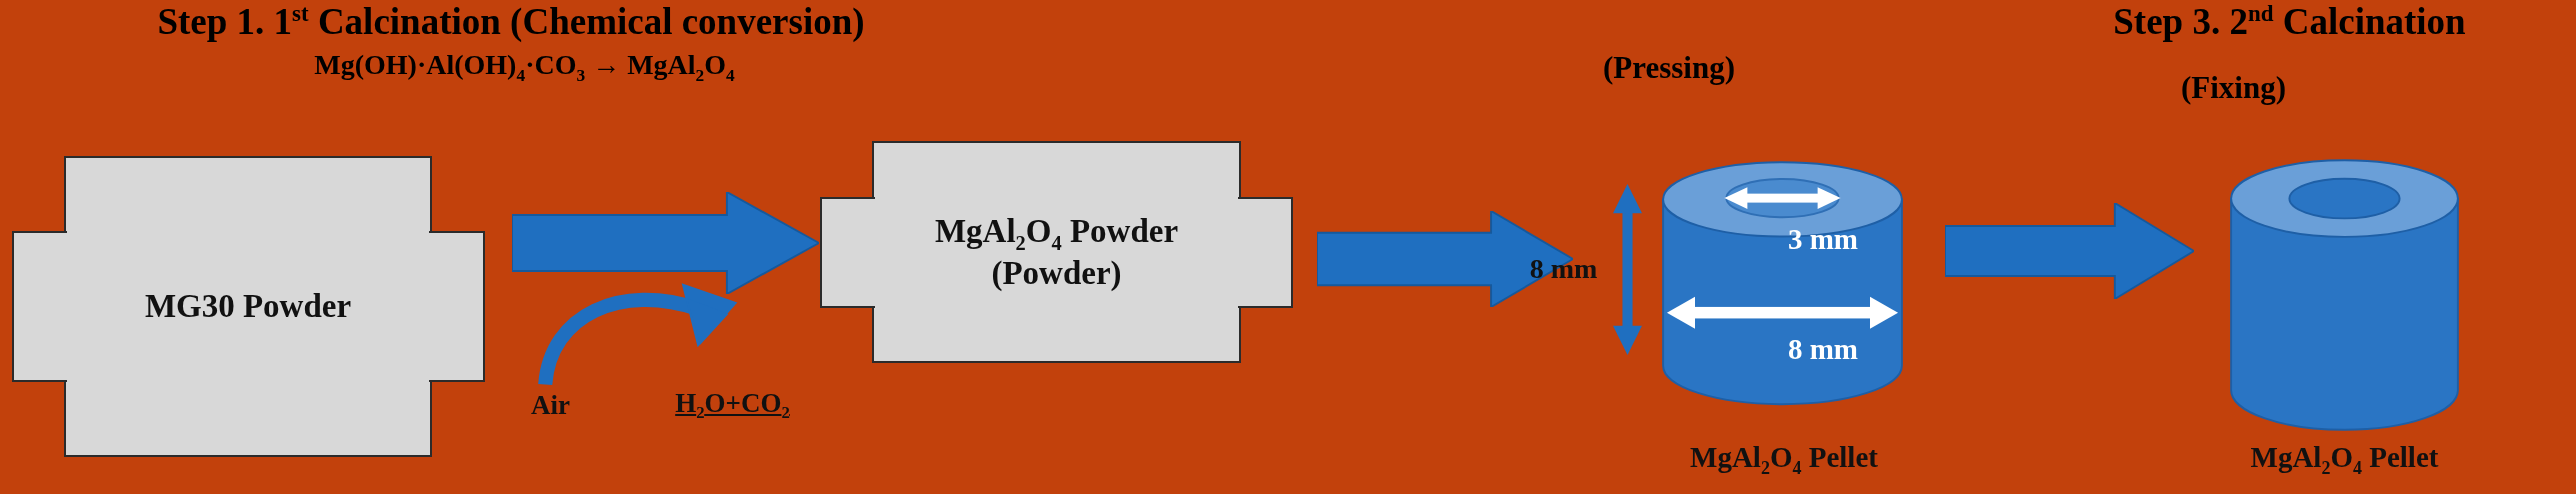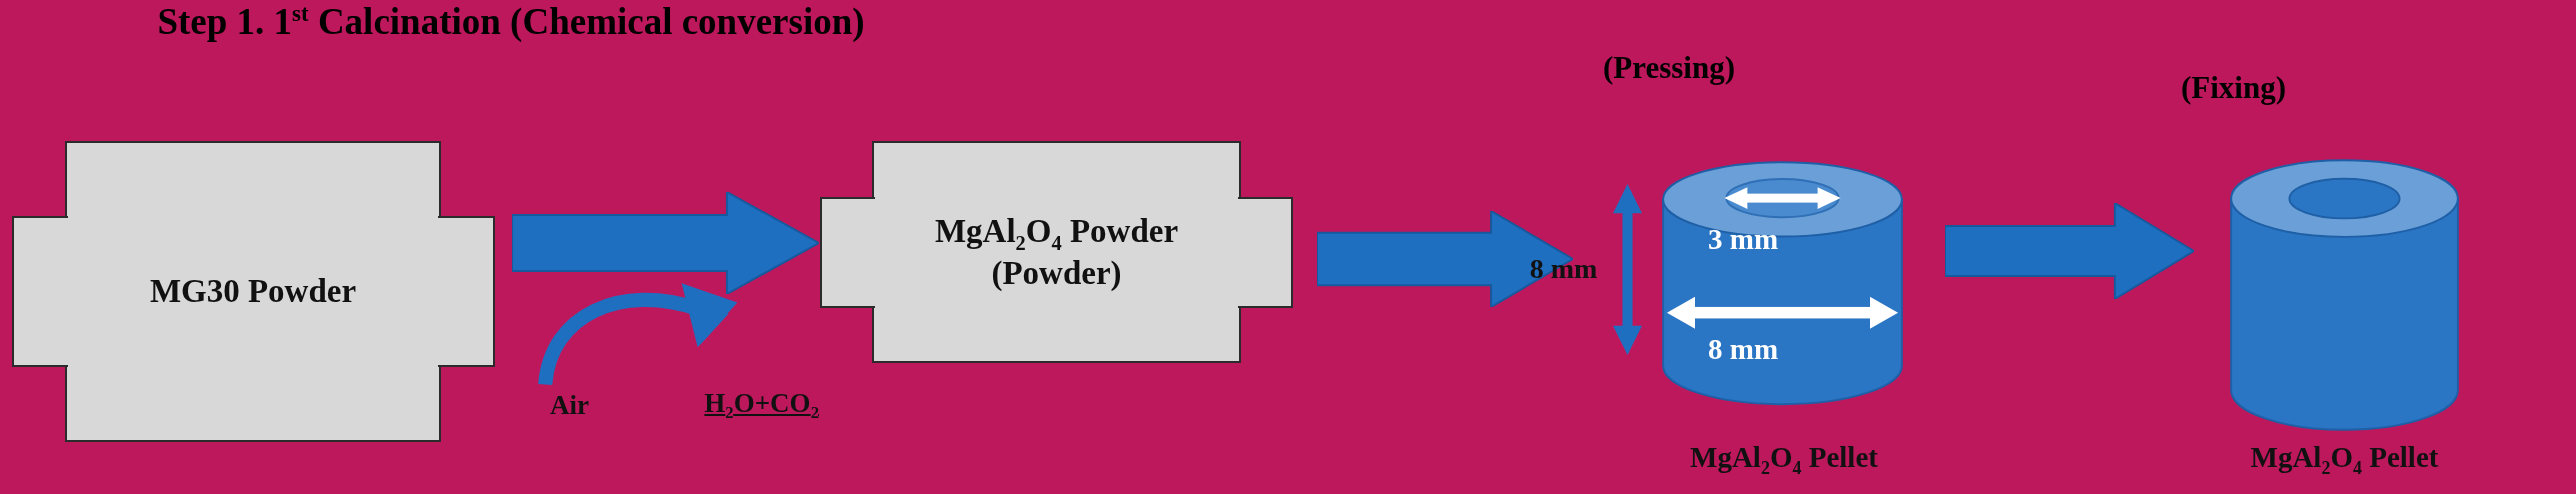--- a/index.html
+++ b/index.html
@@ -7,21 +7,21 @@
     padding: 0;
     background: #ffffff;
   }
   body {
     font-family: "Liberation Serif", "DejaVu Serif", serif;
   }
   #canvas {
     position: relative;
     width: 2576px;
     height: 494px;
-    background: #be185d;
+    background: #c2410c;
     overflow: hidden;
   }
   .abs { position: absolute; }
 
   
   .step-title {
     font-weight: bold;
     font-size: 37px;
     color: #000000;
     white-space: nowrap;
@@ -113,35 +113,35 @@
   
   .curve-arrow { position: absolute; }
   .curve-arrow svg { display: block; width: 100%; height: 100%; }
 
   .small-lbl {
     position: absolute;
     font-weight: bold;
     font-size: 27px;
     color: #111111;
     white-space: nowrap;
-    text-align: right;
+    text-align: center;
     line-height: 1;
   }
 
   
   .pellet { position: absolute; }
   .pellet svg { display: block; width: 100%; height: 100%; }
 
   .dim-lbl-white {
     position: absolute;
     font-weight: bold;
     font-size: 29px;
     color: #ffffff;
     white-space: nowrap;
-    text-align: left;
+    text-align: right;
     line-height: 1;
   }
   .dim-lbl-black {
     position: absolute;
     font-weight: bold;
     font-size: 28px;
     color: #111111;
     white-space: nowrap;
     text-align: center;
     line-height: 1;
@@ -160,22 +160,25 @@
 </style>
 </head>
 <body>
 
 <div id="canvas">
 
   <div class="abs step-title" style="left:38px; top:2.6px; width:946px;">
     <span>Step 1. 1</span><sup>st</sup><span> Calcination (Chemical conversion)</span>
   </div>
 
-
-  <div class="cross-box" style="left:11.5px; top:141px; width:473px; height:301px;padding-left:10px;">
+  <div class="abs eq" style="left:211px; top:51px; width:627px;">
+    <span>Mg(OH)·Al(OH)</span><sub>4</sub><span>·CO</span><sub>3</sub><span>&nbsp;→&nbsp;MgAl</span><sub>2</sub><span>O</span><sub>4</sub>
+  </div>
+
+  <div class="cross-box" style="left:11.5px; top:156px; width:473px; height:301px;">
     <div class="plate plate-v"></div>
     <div class="plate plate-h"></div>
     <div class="mask mask-top"></div>
     <div class="mask mask-bot"></div>
     <div class="label">
       <div>MG30 Powder</div>
     </div>
   </div>
 
   <div class="block-arrow" style="left:512px; top:192px; width:307px; height:102px;">
@@ -267,20 +270,23 @@
   <div class="caption" style="left:1637px; top:443px; width:294px;">
     MgAl<sub>2</sub>O<sub>4</sub> Pellet
   </div>
 
   <div class="block-arrow" style="left:1945px; top:203px; width:249px; height:96px;">
     <svg viewBox="0 0 390 150" preserveAspectRatio="none">
       <polygon points="0,36 266,36 266,0 390,75 266,150 266,114 0,114" fill="#1F6FC0" stroke="#16599C" stroke-width="3"></polygon>
     </svg>
   </div>
 
+  <div class="abs step-title" style="left:2008px; top:2.6px; width:563px;">
+    <span>Step 3. 2</span><sup>nd</sup><span> Calcination</span>
+  </div>
   <div class="abs step-sub" style="left:1952px; top:52px; width:563px;margin-top:20px;">
     <span>(Fixing)</span>
   </div>
 
   <div class="pellet" style="left:2226px; top:159px; width:237px; height:281px;">
     <svg viewBox="0 0 370 440" preserveAspectRatio="none">
       <path d="M 8,62 L 8,362 A 177,62 0 0 0 362,362 L 362,62 Z" fill="#2A75C4" stroke="#1E5FA6" stroke-width="3"></path>
       <ellipse cx="185" cy="62" rx="177" ry="60" fill="#6A9FD8" stroke="#1E5FA6" stroke-width="3"></ellipse>
       <ellipse cx="185" cy="62" rx="86" ry="31" fill="#2A75C4" stroke="#1E5FA6" stroke-width="3"></ellipse>
     </svg>

